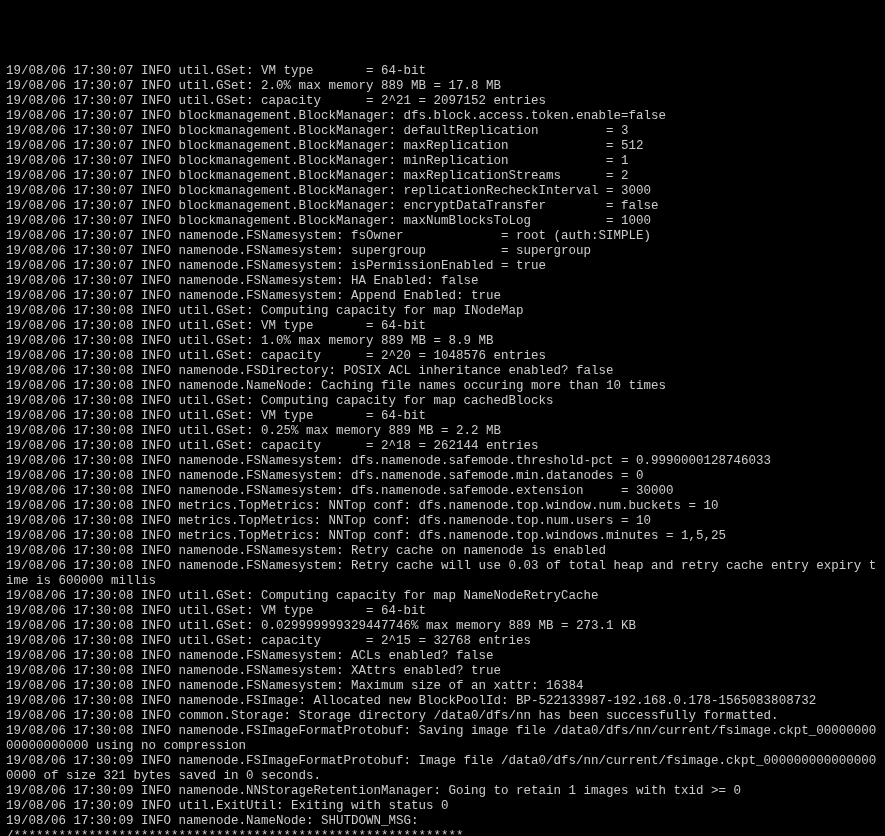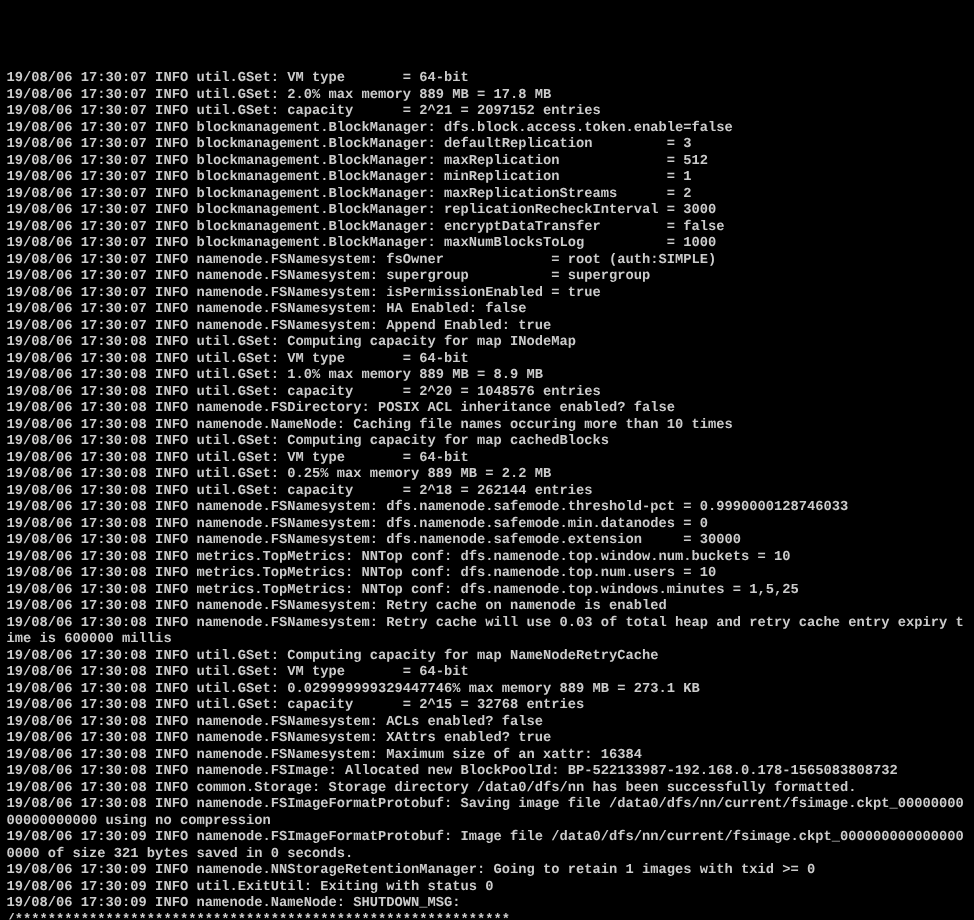--- a/index.html
+++ b/index.html
@@ -9,21 +9,21 @@
       font-family: "Consolas", "Monaco", "Courier New", monospace;
       font-size: 12.5px;
       line-height: 1.2;
       padding: 4px 6px;
       width: 885px;
       height: 836px;
       overflow: hidden;
       white-space: pre-wrap;
       word-break: break-all;
     }
-    .log-line { display: block; font-weight: bold; }
+    .log-line { display: block; }
   </style>
 </head>
 <body>
 
 
 
 <div id="terminal"><span class="log-line">19/08/06 17:30:07 INFO util.GSet: VM type       = 64-bit</span><span class="log-line">19/08/06 17:30:07 INFO util.GSet: 2.0% max memory 889 MB = 17.8 MB</span><span class="log-line">19/08/06 17:30:07 INFO util.GSet: capacity      = 2^21 = 2097152 entries</span><span class="log-line">19/08/06 17:30:07 INFO blockmanagement.BlockManager: dfs.block.access.token.enable=false</span><span class="log-line">19/08/06 17:30:07 INFO blockmanagement.BlockManager: defaultReplication         = 3</span><span class="log-line">19/08/06 17:30:07 INFO blockmanagement.BlockManager: maxReplication             = 512</span><span class="log-line">19/08/06 17:30:07 INFO blockmanagement.BlockManager: minReplication             = 1</span><span class="log-line">19/08/06 17:30:07 INFO blockmanagement.BlockManager: maxReplicationStreams      = 2</span><span class="log-line">19/08/06 17:30:07 INFO blockmanagement.BlockManager: replicationRecheckInterval = 3000</span><span class="log-line">19/08/06 17:30:07 INFO blockmanagement.BlockManager: encryptDataTransfer        = false</span><span class="log-line">19/08/06 17:30:07 INFO blockmanagement.BlockManager: maxNumBlocksToLog          = 1000</span><span class="log-line">19/08/06 17:30:07 INFO namenode.FSNamesystem: fsOwner             = root (auth:SIMPLE)</span><span class="log-line">19/08/06 17:30:07 INFO namenode.FSNamesystem: supergroup          = supergroup</span><span class="log-line">19/08/06 17:30:07 INFO namenode.FSNamesystem: isPermissionEnabled = true</span><span class="log-line">19/08/06 17:30:07 INFO namenode.FSNamesystem: HA Enabled: false</span><span class="log-line">19/08/06 17:30:07 INFO namenode.FSNamesystem: Append Enabled: true</span><span class="log-line">19/08/06 17:30:08 INFO util.GSet: Computing capacity for map INodeMap</span><span class="log-line">19/08/06 17:30:08 INFO util.GSet: VM type       = 64-bit</span><span class="log-line">19/08/06 17:30:08 INFO util.GSet: 1.0% max memory 889 MB = 8.9 MB</span><span class="log-line">19/08/06 17:30:08 INFO util.GSet: capacity      = 2^20 = 1048576 entries</span><span class="log-line">19/08/06 17:30:08 INFO namenode.FSDirectory: POSIX ACL inheritance enabled? false</span><span class="log-line">19/08/06 17:30:08 INFO namenode.NameNode: Caching file names occuring more than 10 times</span><span class="log-line">19/08/06 17:30:08 INFO util.GSet: Computing capacity for map cachedBlocks</span><span class="log-line">19/08/06 17:30:08 INFO util.GSet: VM type       = 64-bit</span><span class="log-line">19/08/06 17:30:08 INFO util.GSet: 0.25% max memory 889 MB = 2.2 MB</span><span class="log-line">19/08/06 17:30:08 INFO util.GSet: capacity      = 2^18 = 262144 entries</span><span class="log-line">19/08/06 17:30:08 INFO namenode.FSNamesystem: dfs.namenode.safemode.threshold-pct = 0.9990000128746033</span><span class="log-line">19/08/06 17:30:08 INFO namenode.FSNamesystem: dfs.namenode.safemode.min.datanodes = 0</span><span class="log-line">19/08/06 17:30:08 INFO namenode.FSNamesystem: dfs.namenode.safemode.extension     = 30000</span><span class="log-line">19/08/06 17:30:08 INFO metrics.TopMetrics: NNTop conf: dfs.namenode.top.window.num.buckets = 10</span><span class="log-line">19/08/06 17:30:08 INFO metrics.TopMetrics: NNTop conf: dfs.namenode.top.num.users = 10</span><span class="log-line">19/08/06 17:30:08 INFO metrics.TopMetrics: NNTop conf: dfs.namenode.top.windows.minutes = 1,5,25</span><span class="log-line">19/08/06 17:30:08 INFO namenode.FSNamesystem: Retry cache on namenode is enabled</span><span class="log-line">19/08/06 17:30:08 INFO namenode.FSNamesystem: Retry cache will use 0.03 of total heap and retry cache entry expiry time is 600000 millis</span><span class="log-line">19/08/06 17:30:08 INFO util.GSet: Computing capacity for map NameNodeRetryCache</span><span class="log-line">19/08/06 17:30:08 INFO util.GSet: VM type       = 64-bit</span><span class="log-line">19/08/06 17:30:08 INFO util.GSet: 0.029999999329447746% max memory 889 MB = 273.1 KB</span><span class="log-line">19/08/06 17:30:08 INFO util.GSet: capacity      = 2^15 = 32768 entries</span><span class="log-line">19/08/06 17:30:08 INFO namenode.FSNamesystem: ACLs enabled? false</span><span class="log-line">19/08/06 17:30:08 INFO namenode.FSNamesystem: XAttrs enabled? true</span><span class="log-line">19/08/06 17:30:08 INFO namenode.FSNamesystem: Maximum size of an xattr: 16384</span><span class="log-line">19/08/06 17:30:08 INFO namenode.FSImage: Allocated new BlockPoolId: BP-522133987-192.168.0.178-1565083808732</span><span class="log-line">19/08/06 17:30:08 INFO common.Storage: Storage directory /data0/dfs/nn has been successfully formatted.</span><span class="log-line">19/08/06 17:30:08 INFO namenode.FSImageFormatProtobuf: Saving image file /data0/dfs/nn/current/fsimage.ckpt_0000000000000000000 using no compression</span><span class="log-line">19/08/06 17:30:09 INFO namenode.FSImageFormatProtobuf: Image file /data0/dfs/nn/current/fsimage.ckpt_0000000000000000000 of size 321 bytes saved in 0 seconds.</span><span class="log-line">19/08/06 17:30:09 INFO namenode.NNStorageRetentionManager: Going to retain 1 images with txid &gt;= 0</span><span class="log-line">19/08/06 17:30:09 INFO util.ExitUtil: Exiting with status 0</span><span class="log-line">19/08/06 17:30:09 INFO namenode.NameNode: SHUTDOWN_MSG:</span><span class="log-line">/************************************************************</span></div>
 
 
 

